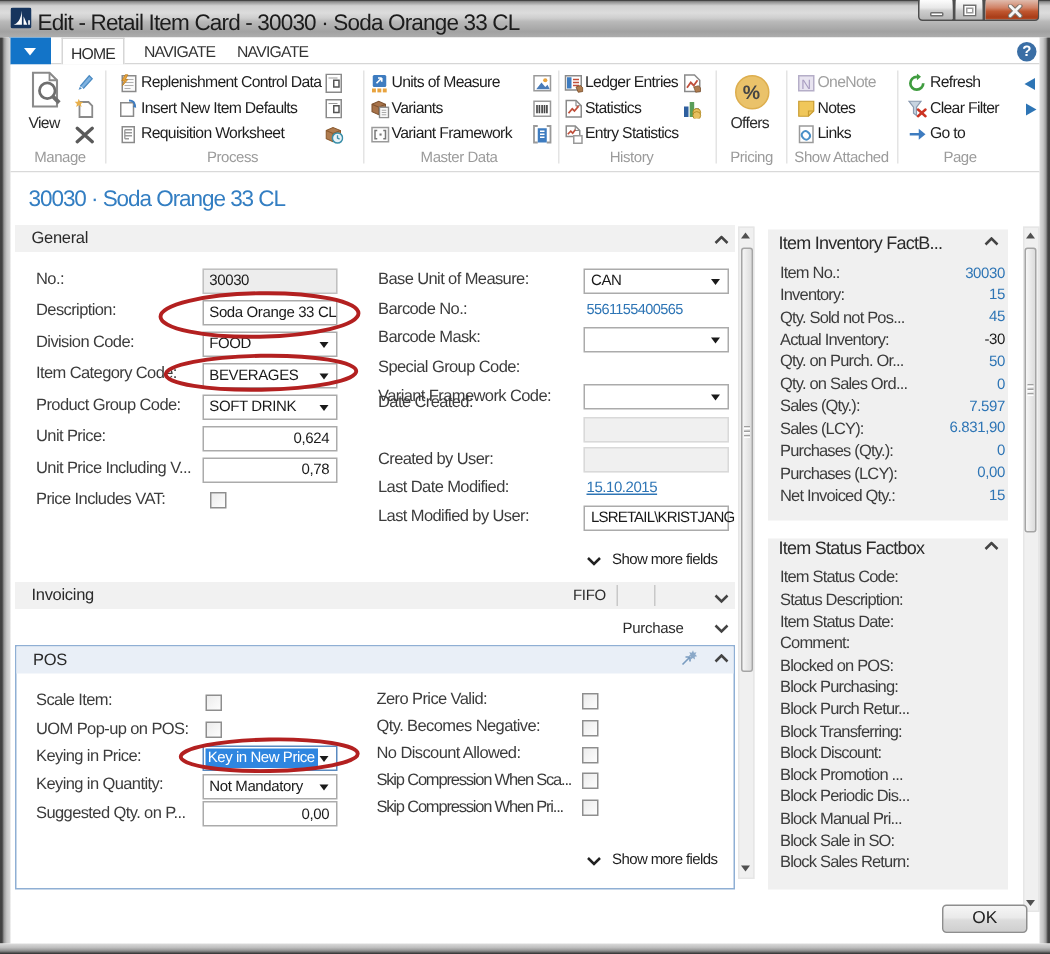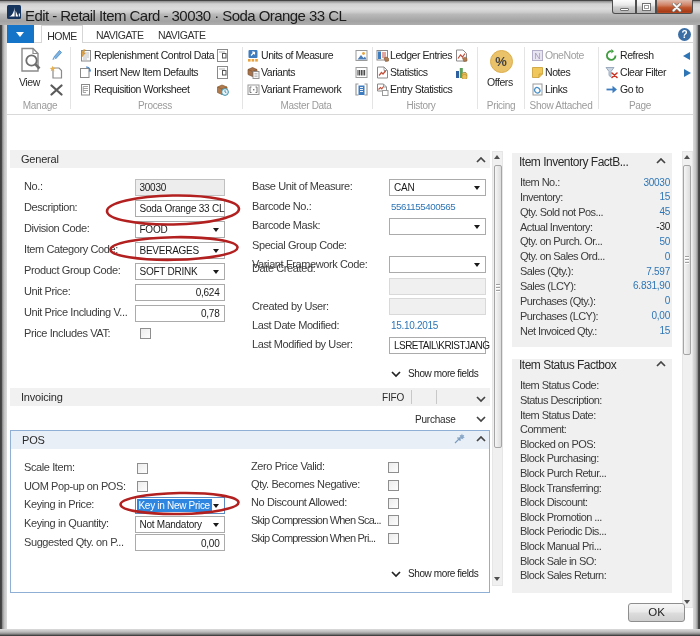--- a/index.html
+++ b/index.html
@@ -253,20 +253,21 @@
     </svg>
 <div class="ritem" style="left:620px;top:66px">Clear Filter</div>
 <svg class="abs" style="left:605px;top:83px" width="13" height="13">
       <path d="M1.5 6.5 H9" stroke="#3e7cc0" stroke-width="1.8"></path>
       <path d="M12 6.5 L7.5 2.8 L7.5 10.2 Z" fill="#3e7cc0"></path>
     </svg>
 <div class="ritem" style="left:620px;top:83px">Go to</div>
 <div class="abs" style="left:683px;top:52px;border-top:4.5px solid transparent;border-bottom:4.5px solid transparent;border-right:7px solid #2e75b5"></div>
 <div class="abs" style="left:684px;top:69px;border-top:4.5px solid transparent;border-bottom:4.5px solid transparent;border-left:7px solid #2e75b5"></div>
 <div id="content"></div>
+<div id="pagetitle">30030 · Soda Orange 33 CL</div>
 <div class="secbar" style="top:150px">
       <div class="t">General</div>
     </div>
 <svg class="abs" style="left:476px;top:157px" width="10" height="7">
       <path d="M1 5 L5.0 1 L9 5" fill="none" stroke="#444" stroke-width="1.7"></path>
     </svg>
 <div class="lbl" style="left:24px;top:180px;">No.:</div>
 <div class="fbox ro" style="left:134.5px;top:178.5px;width:90px">
       <div class="tx" style="">30030</div>
     </div>
@@ -313,21 +314,21 @@
 <div class="lbl" style="left:252px;top:238.5px;">Special Group Code:</div>
 <div class="lbl" style="left:252px;top:257.5px;">Variant Framework Code:</div>
 <div class="fbox " style="left:389px;top:256.0px;width:97px">
       <div class="arr"></div>
     </div>
 <div class="lbl" style="left:252px;top:262px;text-align:center;">Date Created:</div>
 <div class="fbox dis" style="left:389px;top:278.0px;width:97px"></div>
 <div class="lbl" style="left:252px;top:299.5px;">Created by User:</div>
 <div class="fbox dis" style="left:389px;top:298.0px;width:97px"></div>
 <div class="lbl" style="left:252px;top:319px;">Last Date Modified:</div>
-<div class="bluetext" style="left:391px;top:319.5px;">15.10.2015</div>
+<div class="bluetext" style="left:391px;top:319.5px;text-decoration:underline;">15.10.2015</div>
 <div class="lbl" style="left:252px;top:338px;">Last Modified by User:</div>
 <div class="fbox " style="left:389px;top:336.5px;width:97px">
       <div class="tx" style="letter-spacing:-0.55px">LSRETAIL\KRISTJANG</div>
     </div>
 <svg class="abs" style="left:391px;top:371px" width="10" height="7">
       <path d="M1 1 L5.0 5 L9 1" fill="none" stroke="#222" stroke-width="1.7"></path>
     </svg>
 <div class="smf" style="left:408px;top:368px">Show more fields</div>
 <div class="secbar" style="top:388px">
       <div class="t">Invoicing</div>

